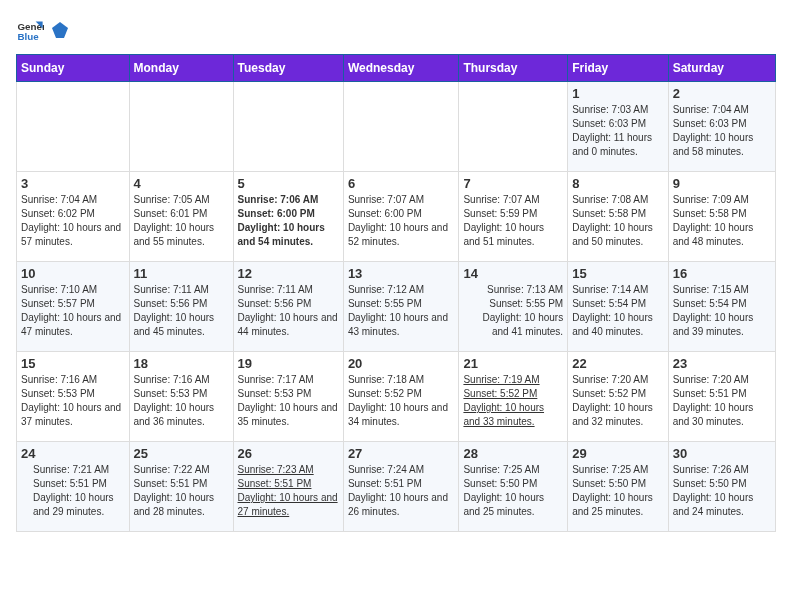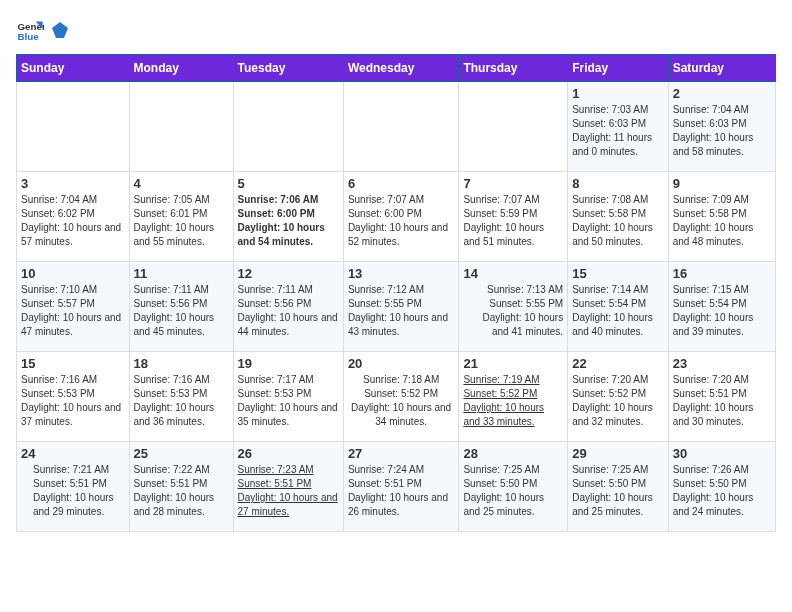--- a/index.html
+++ b/index.html
@@ -256,21 +256,21 @@
 Daylight: 10 hours and 36 minutes.</div>
         </td>
         <td>
           <span class="day-number">19</span>
           <div class="day-info" style="white-space: pre-line;">Sunrise: 7:17 AM
 Sunset: 5:53 PM
 Daylight: 10 hours and 35 minutes.</div>
         </td>
         <td>
           <span class="day-number">20</span>
-          <div class="day-info" style="white-space: pre-line; text-align: center;">Sunrise: 7:18 AM
+          <div class="day-info" style="white-space: pre-line;">Sunrise: 7:18 AM
 Sunset: 5:52 PM
 Daylight: 10 hours and 34 minutes.</div>
         </td>
         <td>
           <span class="day-number">21</span>
           <div class="day-info" style="white-space: pre-line; text-decoration: underline;">Sunrise: 7:19 AM
 Sunset: 5:52 PM
 Daylight: 10 hours and 33 minutes.</div>
         </td>
         <td>

